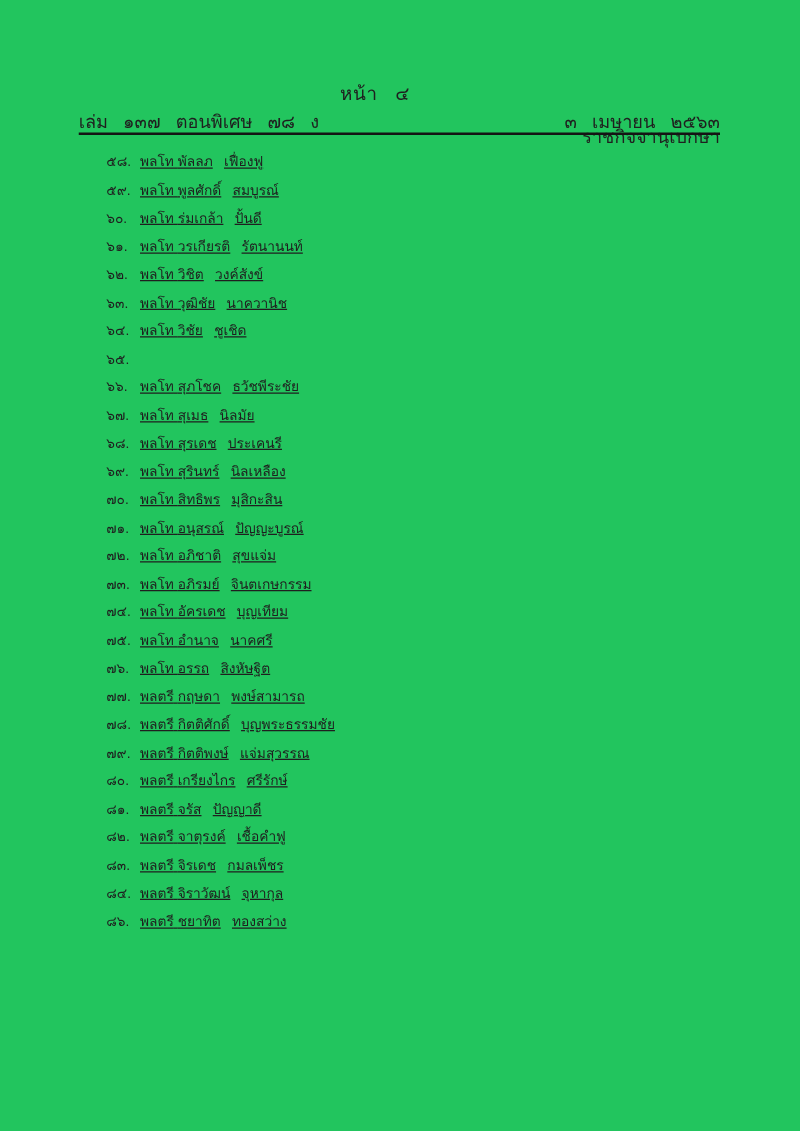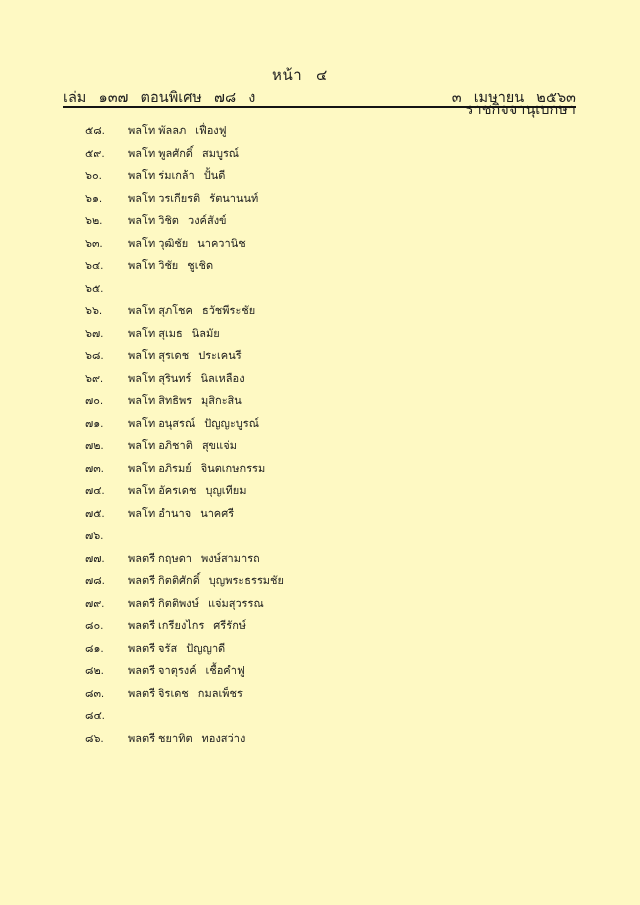--- a/index.html
+++ b/index.html
@@ -5,21 +5,21 @@
   html, body {
     margin: 0;
     padding: 0;
     background: #e8e8e8;
   }
   .page {
     position: relative;
     width: 640px;
     height: 905px;
     margin: 0 auto;
-    background: #fef9c3;
+    background: #22c55e;
     color: #1f1f1f;
     font-family: "Liberation Sans", "DejaVu Sans", sans-serif;
     overflow: hidden;
   }
   .page-number-line {
     position: absolute;
     top: 63px;
     left: 0;
     width: 600px;
     text-align: center;
@@ -76,21 +76,22 @@
     white-space: nowrap;
   }
   .list-row .row-no {
     position: absolute;
     left: 85px;
     width: 26px;
     display: inline-block;
   }
   .list-row .row-text {
     position: absolute;
-    left: 128px;
+    left: 112px;
+    text-decoration: underline;
   }
   .list-row .surname { margin-left: 9px; }
 </style>
 </head>
 <body>
 
 <div class="page">
 
   <div class="page-number-line">
     <span>หน้า</span><span class="num">๔</span>
@@ -171,20 +172,21 @@
       <div class="list-row">
         <span class="row-no">๗๔.</span>
         <span class="row-text"><span>พลโท</span> <span>อัครเดช</span><span class="surname">บุญเทียม</span></span>
       </div>
       <div class="list-row">
         <span class="row-no">๗๕.</span>
         <span class="row-text"><span>พลโท</span> <span>อำนาจ</span><span class="surname">นาคศรี</span></span>
       </div>
       <div class="list-row">
         <span class="row-no">๗๖.</span>
+        <span class="row-text"><span>พลโท</span> <span>อรรถ</span><span class="surname">สิงหัษฐิต</span></span>
       </div>
       <div class="list-row">
         <span class="row-no">๗๗.</span>
         <span class="row-text"><span>พลตรี</span> <span>กฤษดา</span><span class="surname">พงษ์สามารถ</span></span>
       </div>
       <div class="list-row">
         <span class="row-no">๗๘.</span>
         <span class="row-text"><span>พลตรี</span> <span>กิตติศักดิ์</span><span class="surname">บุญพระธรรมชัย</span></span>
       </div>
       <div class="list-row">
@@ -202,20 +204,21 @@
       <div class="list-row">
         <span class="row-no">๘๒.</span>
         <span class="row-text"><span>พลตรี</span> <span>จาตุรงค์</span><span class="surname">เชื้อคำฟู</span></span>
       </div>
       <div class="list-row">
         <span class="row-no">๘๓.</span>
         <span class="row-text"><span>พลตรี</span> <span>จิรเดช</span><span class="surname">กมลเพ็ชร</span></span>
       </div>
       <div class="list-row">
         <span class="row-no">๘๔.</span>
+        <span class="row-text"><span>พลตรี</span> <span>จิราวัฒน์</span><span class="surname">จุหากุล</span></span>
       </div>
       <div class="list-row">
         <span class="row-no">๘๖.</span>
         <span class="row-text"><span>พลตรี</span> <span>ชยาทิต</span><span class="surname">ทองสว่าง</span></span>
       </div>
     </div>
 
 </div>
 
 </body></html>

